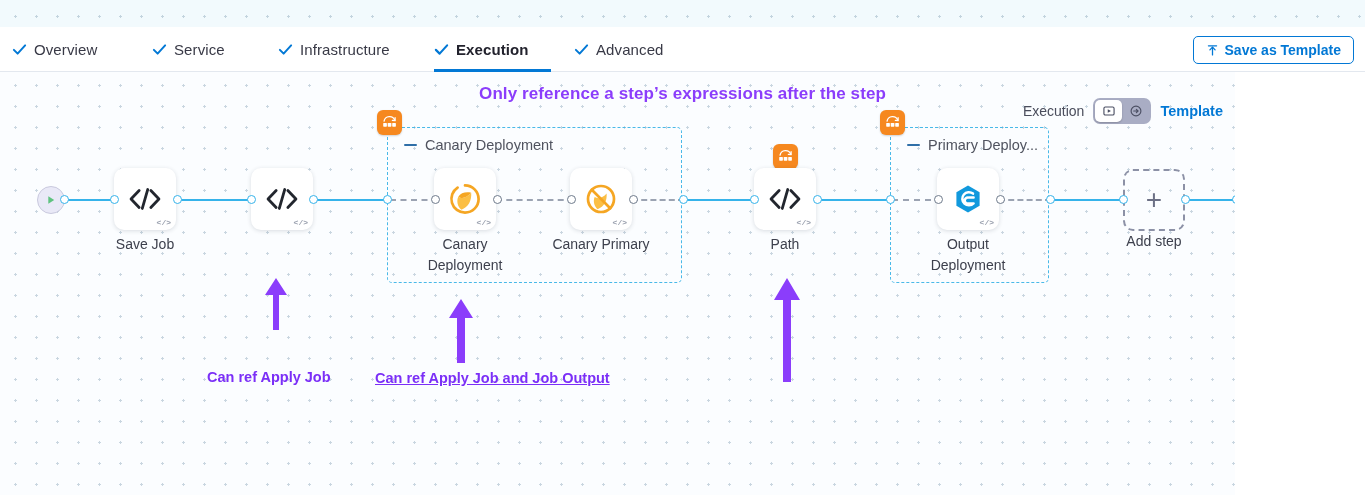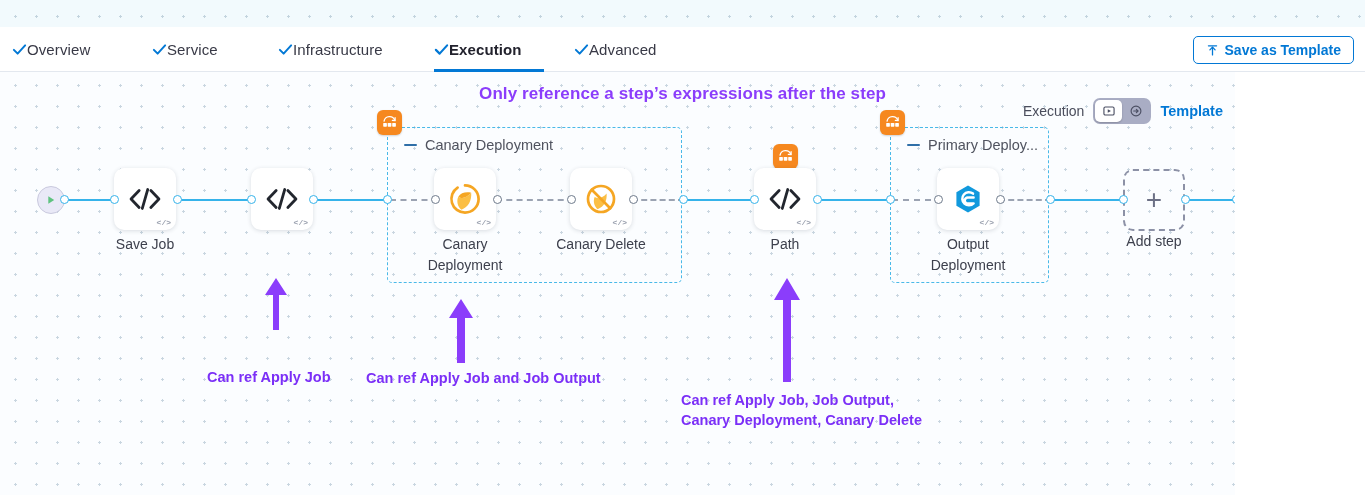--- a/index.html
+++ b/index.html
@@ -20,21 +20,21 @@
   }
 
   
   .tabbar{
     position:absolute;left:0;top:27px;width:1365px;height:45px;
     background:#ffffff;border-bottom:1px solid #e3e8ef;
     box-sizing:border-box;
   }
   .tab{
     position:absolute;top:0;height:45px;display:flex;align-items:center;
-    cursor:pointer;box-sizing:border-box;
+    gap:7px;cursor:pointer;box-sizing:border-box;
   }
   .tab .chk{display:block;width:15px;height:15px;}
   .tab .tlabel{font-size:15px;color:#383946;letter-spacing:.1px;white-space:nowrap;}
   .tab.active .tlabel{font-weight:bold;color:#22222d;}
   .tab.active::after{
     content:"";position:absolute;left:0;right:0;bottom:0;height:3px;background:#0278d5;
   }
 
   .save-btn{
     position:absolute;right:11px;top:36px;height:28px;
@@ -333,21 +333,21 @@
       <div class="card">
         <span>
           <svg width="34" height="34" viewBox="0 0 34 34">
             <circle cx="17" cy="17" r="13" fill="none" stroke="#f5a623" stroke-width="2.7"></circle>
             <path d="M22.6 11.6 C23.2 18.8 20.2 24.8 13.6 27.2 C10 24.2 8.8 18.8 10.8 14.8 C14 17.8 19 15.8 22.6 11.6 Z" fill="#fbbf45"></path>
             <path d="M7.8 7.8 L26.2 26.2" stroke="#f5a623" stroke-width="2.7" stroke-linecap="round"></path>
           </svg>
         </span>
         <span class="corner">&lt;/&gt;</span>
       </div>
-      <div class="nlabel">Canary Delete</div>
+      <div class="nlabel">Canary Primary</div>
     </div>
 
     <div class="node" style="left:754px;top:96px;">
       <div class="node-badge">
         <svg width="17" height="17" viewBox="0 0 20 20">
           <path d="M3.6 8.4 A6.6 6.6 0 0 1 16.2 7.4" fill="none" stroke="#fff" stroke-width="1.5" stroke-linecap="round"></path>
           <path d="M16.6 4.4 L16.6 7.8 L13.4 7.6" fill="none" stroke="#fff" stroke-width="1.5" stroke-linecap="round" stroke-linejoin="round"></path>
           <rect x="2.6" y="10.6" width="4.3" height="4.3" rx="0.7" fill="#fff"></rect>
           <rect x="7.9" y="10.6" width="4.3" height="4.3" rx="0.7" fill="#fff"></rect>
           <rect x="13.2" y="10.6" width="4.3" height="4.3" rx="0.7" fill="#fff"></rect>
@@ -417,24 +417,22 @@
         <path d="M14 2 L25 19 L17 19 L17 54 L11 54 L11 19 L3 19 Z" fill="#8b3dfb"></path>
       </svg>
     </div>
     <div class="anno-text" style="left:207px;top:247px;margin-top:48px;">Can ref Apply Job</div>
 
     <div class="arrow" style="left:446px;top:225px;">
       <svg width="30" height="66" viewBox="0 0 30 66">
         <path d="M15 2 L27 21 L19 21 L19 66 L11 66 L11 21 L3 21 Z" fill="#8b3dfb"></path>
       </svg>
     </div>
-    <div class="anno-text" style="left:366px;top:296px;">Can ref Apply Job and Job Output</div>
+    <div class="anno-text" style="left:375px;top:296px;text-decoration:underline;">Can ref Apply Job and Job Output</div>
 
     <div class="arrow" style="left:771px;top:204px;">
       <svg width="32" height="106" viewBox="0 0 32 106">
         <path d="M16 2 L29 24 L20 24 L20 106 L12 106 L12 24 L3 24 Z" fill="#8b3dfb"></path>
       </svg>
     </div>
-    <div class="anno-text" style="left:681px;top:318px;">Can ref Apply Job, Job Output,
-Canary Deployment, Canary Delete</div>
 
   </div>
 </div>
 
 </body></html>

